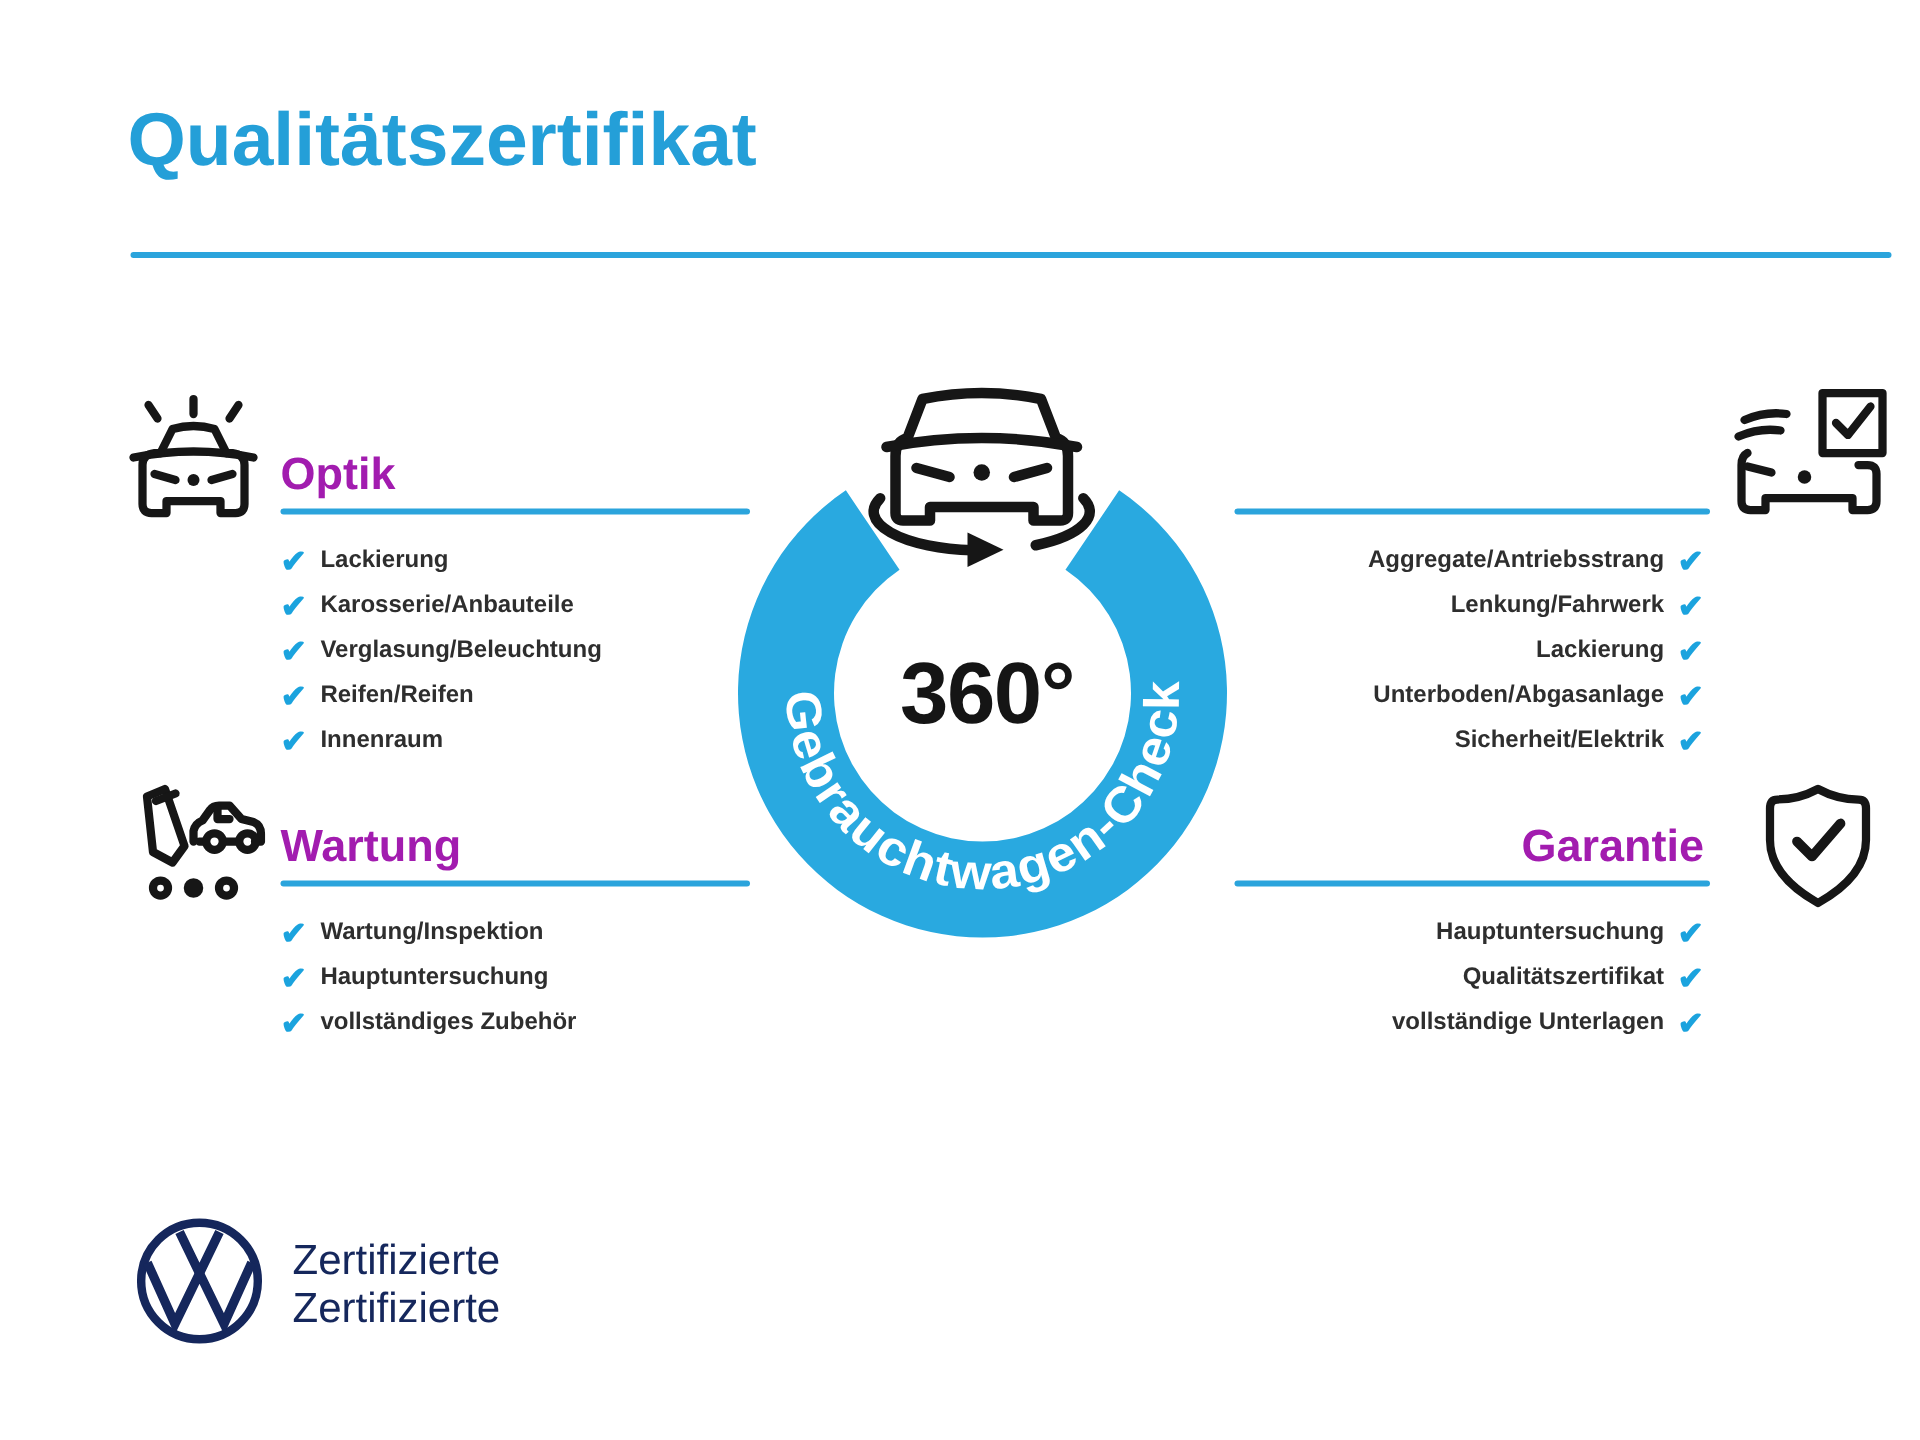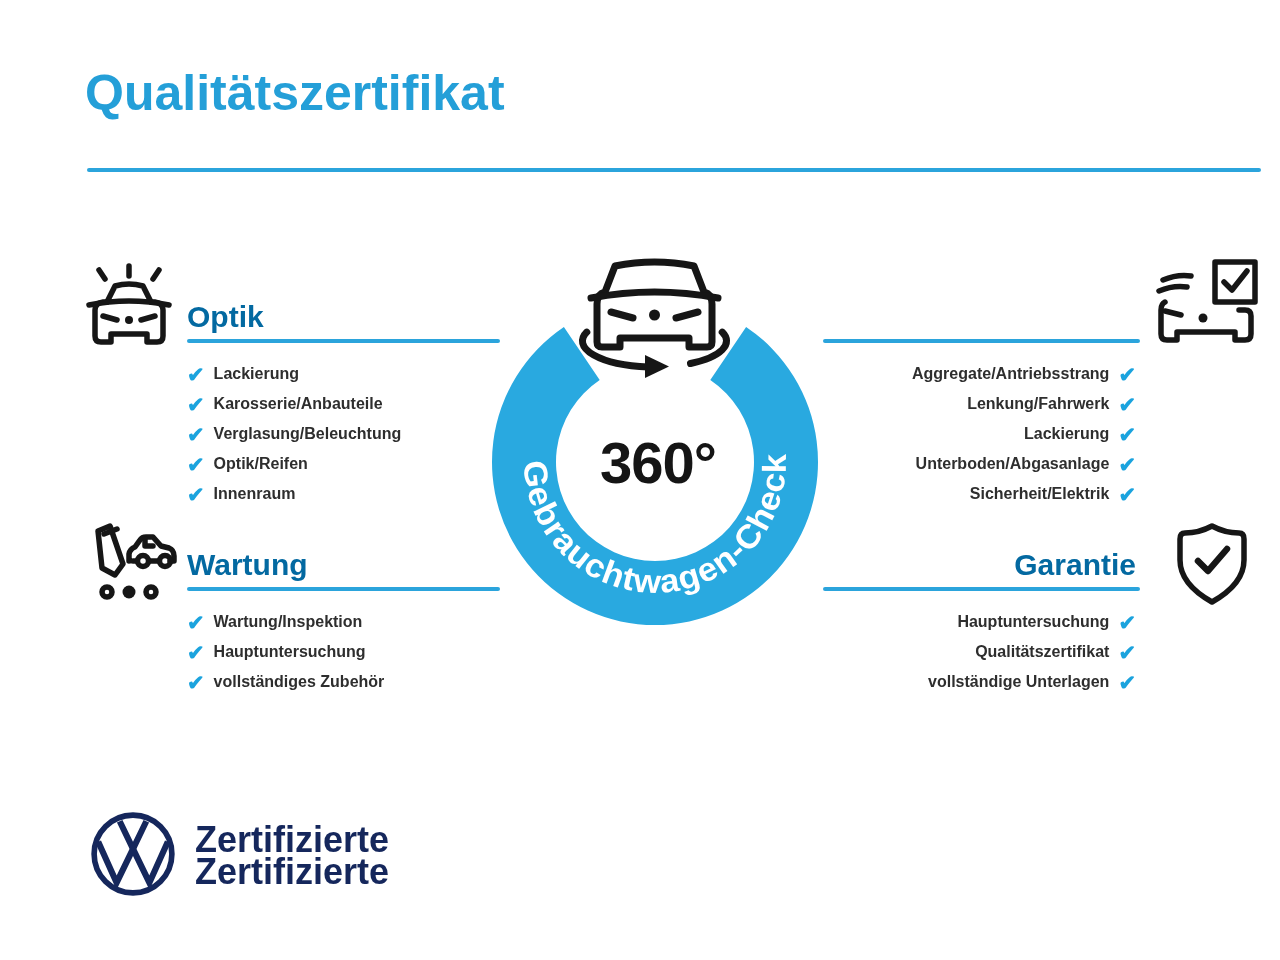--- a/index.html
+++ b/index.html
@@ -7,37 +7,37 @@
     position:relative; width:1280px; height:960px; background:#ffffff;
     font-family:"Liberation Sans", sans-serif; overflow:hidden;margin-left:23px;
   }
   .abs { position:absolute; }
 
   
   .page-title { left:62px; top:64px; font-size:50px; font-weight:bold; color:#249FD8; }
   .title-rule { left:64px; top:168px; width:1174px; height:4px; background:#2BA4DC; border-radius:2px; }
 
   
-  .sec-header { font-size:30px; font-weight:bold; color:#0369a1; line-height:38px; }
+  .sec-header { font-size:30px; font-weight:bold; color:#a21caf; line-height:38px; }
   .sec-rule   { height:4px; background:#2BA4DC; border-radius:2px; }
 
   
   .list { width:313px; }
   .check-row { display:flex; align-items:center; height:30px; gap:9px; }
   .list.right .check-row { flex-direction:row-reverse; }
   .check { color:#1BA3DE; font-size:21px; font-weight:bold; line-height:1; }
   .label { color:#2e2e2e; font-size:16px; font-weight:bold; white-space:nowrap; }
   .list.right .label { text-align:right; }
 
   
   .big-degree { left:450px; top:429px; width:370px; text-align:center;
     font-size:58px; font-weight:bold; color:#151515; letter-spacing:-1px; }
 
   
-  .footer-text { left:172px; top:824px; font-size:36px; font-weight:bold;
+  .footer-text { left:172px; top:824px; font-size:28px; font-weight:normal;
     color:#15275C; line-height:32px; }
 
   svg { display:block; }
   .ink { stroke:#161616; stroke-width:5.5; fill:none; stroke-linecap:round; stroke-linejoin:round; }
 </style>
 </head>
 <body>
 
 <div id="stage">
 
@@ -62,21 +62,21 @@
       <div class="check-row">
         <span class="check">✔</span>
         <span class="label">Karosserie/Anbauteile</span>
       </div>
       <div class="check-row">
         <span class="check">✔</span>
         <span class="label">Verglasung/Beleuchtung</span>
       </div>
       <div class="check-row">
         <span class="check">✔</span>
-        <span class="label">Optik/Reifen</span>
+        <span class="label">Reifen/Reifen</span>
       </div>
       <div class="check-row">
         <span class="check">✔</span>
         <span class="label">Innenraum</span>
       </div>
     </div>
 
   <svg class="abs" style="left:58px; top:516px;" width="96" height="92" viewBox="0 0 96 92">
     <path class="ink" d="M 17,15 L 29,10 L 42,48 L 34,59 L 21,52 Z"></path>
     <path class="ink" d="M 23,18 L 36,13"></path>

